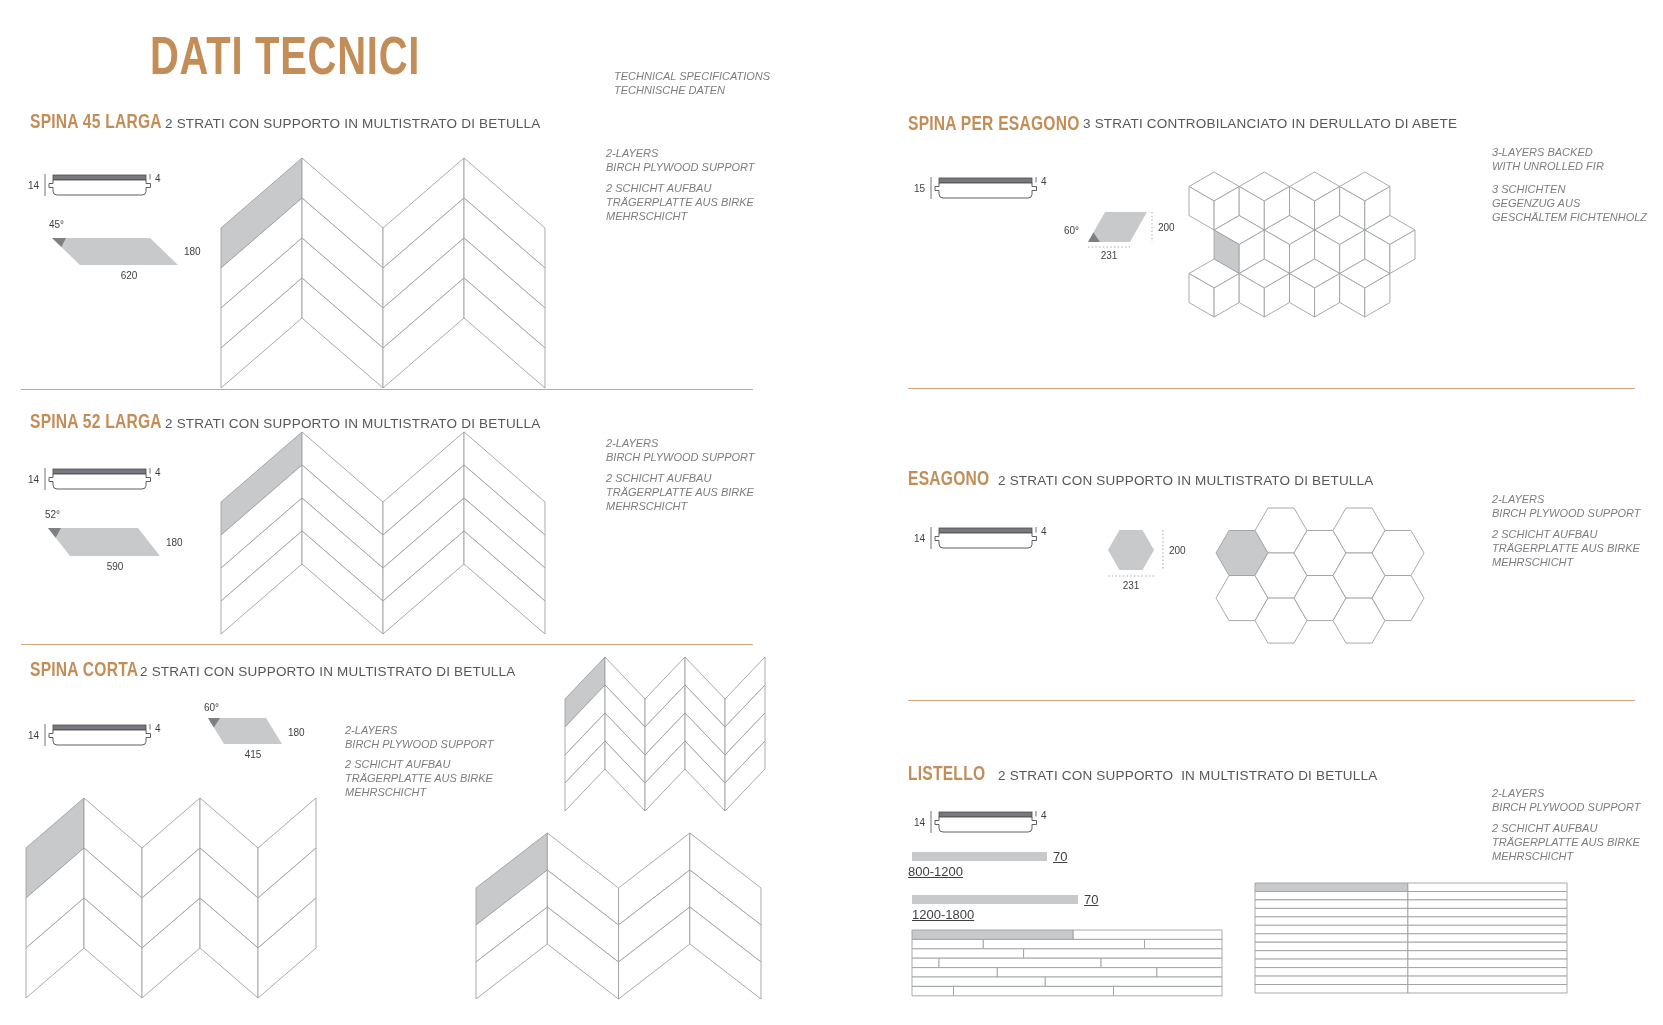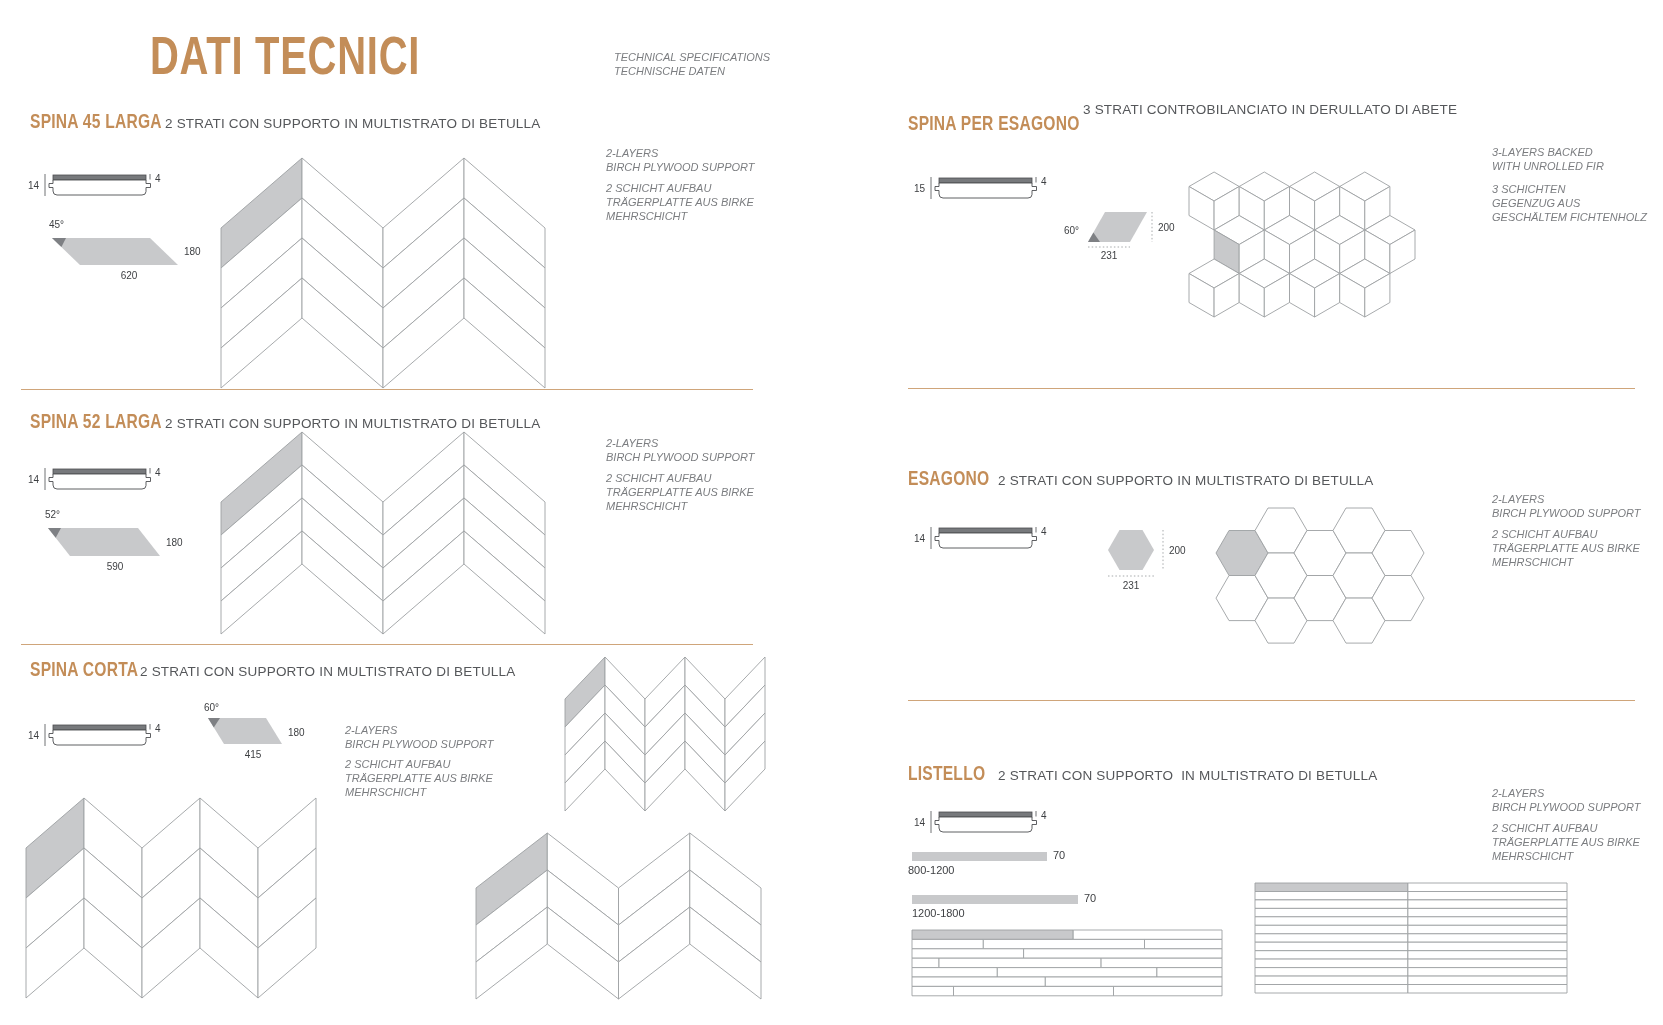--- a/index.html
+++ b/index.html
@@ -1,28 +1,28 @@
 <!DOCTYPE html>
 <html><head>
 <meta charset="utf-8">
 <style>
   html,body{margin:0;padding:0;background:#ffffff;}
   .page{position:relative;width:1648px;height:1025px;background:#ffffff;overflow:hidden;
         font-family:"Liberation Sans",sans-serif;color:#55575a;}
   .abs{position:absolute;}
   .page-title{font-weight:700;font-size:54px;color:#c38d58;letter-spacing:1px;
               transform:scaleX(.74);transform-origin:0 0;white-space:nowrap;}
-  .page-sub{font-style:italic;font-size:11px;line-height:14px;color:#7b7d80;white-space:pre-line;}
+  .page-sub{font-style:italic;font-size:11px;line-height:14px;color:#7b7d80;white-space:pre-line;margin-top:19px;}
   .sec-name{font-weight:700;font-size:20px;color:#c38d58;letter-spacing:.3px;
             transform:scaleX(.78);transform-origin:0 0;white-space:nowrap;}
   .sec-desc{font-size:13.5px;color:#55575a;letter-spacing:.2px;white-space:pre;}
   .note{font-style:italic;font-size:11px;line-height:13.8px;color:#7b7d80;white-space:pre-line;margin-top:27px;}
   .divider{border-top:1px solid #cfa57a;height:0;}
   .bar{background:#c8c9cb;height:9px;}
-  .lab{font-size:11px;color:#3d3f42;}
+  .lab{font-size:13px;color:#3d3f42;text-decoration:underline;}
   svg{font-family:"Liberation Sans",sans-serif;overflow:visible;}
   svg .dim{font-size:10px;fill:#3d3f42;font-style:normal;}
   svg .dotted{stroke:#9da0a3;stroke-width:0.9;stroke-dasharray:1.5 2.2;fill:none;}
   svg .edge{stroke:#4d4e51;stroke-width:0.8;}
 </style>
 </head>
 <body>
 
 <svg width="0" height="0" style="position:absolute" aria-hidden="true">
   <defs>
@@ -202,21 +202,21 @@
       <polygon points="71.3,37.0 142.5,92.0 142.5,129.0 71.3,74.0" fill="#ffffff" stroke="#9da0a3" stroke-width="0.9"></polygon>
       <polygon points="142.5,92.0 213.8,37.0 213.8,74.0 142.5,129.0" fill="#ffffff" stroke="#9da0a3" stroke-width="0.9"></polygon>
       <polygon points="213.8,37.0 285.0,92.0 285.0,129.0 213.8,74.0" fill="#ffffff" stroke="#9da0a3" stroke-width="0.9"></polygon>
       <polygon points="0.0,129.0 71.3,74.0 71.3,111.0 0.0,166.0" fill="#ffffff" stroke="#9da0a3" stroke-width="0.9"></polygon>
       <polygon points="71.3,74.0 142.5,129.0 142.5,166.0 71.3,111.0" fill="#ffffff" stroke="#9da0a3" stroke-width="0.9"></polygon>
       <polygon points="142.5,129.0 213.8,74.0 213.8,111.0 142.5,166.0" fill="#ffffff" stroke="#9da0a3" stroke-width="0.9"></polygon>
       <polygon points="213.8,74.0 285.0,129.0 285.0,166.0 213.8,111.0" fill="#ffffff" stroke="#9da0a3" stroke-width="0.9"></polygon>
     </svg>
 
   <div class="abs sec-name" style="left:908px;top:112px">SPINA PER ESAGONO</div>
-  <div class="abs sec-desc" style="left:1083px;top:102px">3 STRATI CONTROBILANCIATO IN DERULLATO DI ABETE</div>
+  <div class="abs sec-desc" style="left:1083px;top:116px">3 STRATI CONTROBILANCIATO IN DERULLATO DI ABETE</div>
 
   <svg class="abs" style="left:906px;top:166px" width="150" height="40" viewBox="0 0 150 40">
     <use href="#plank-profile"></use>
     <text class="dim" x="8" y="26">15</text>
     <text class="dim" x="135" y="19">4</text>
   </svg>
 
   <svg class="abs" style="left:1060px;top:200px" width="115" height="62" viewBox="0 0 115 62">
     <polygon points="28,42 70,42 87,12 45,12" fill="#c8c9cb"></polygon>
     <polygon points="28,42 40,42 33.4,32.4" fill="#7e8084"></polygon>

